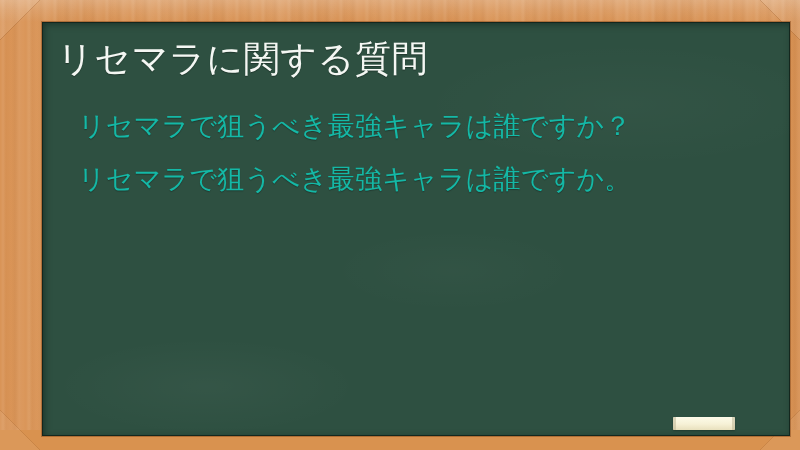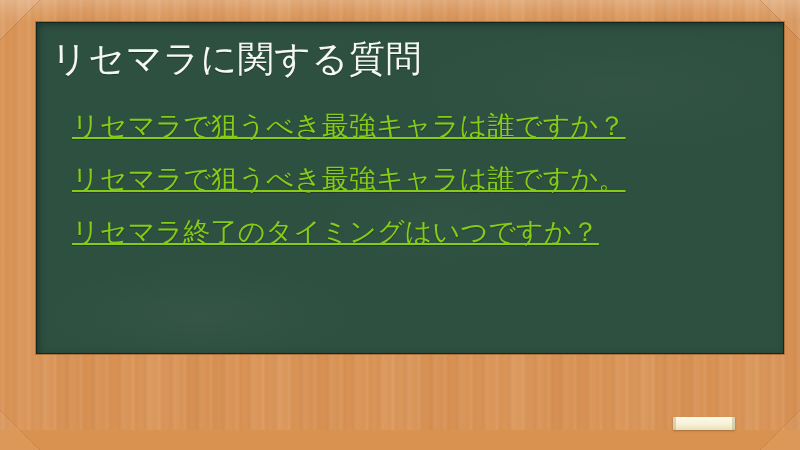--- a/index.html
+++ b/index.html
@@ -77,24 +77,24 @@
   .miter.tr { right: 0; top: 0;
     background: linear-gradient(225deg, rgba(255,255,255,0.10) 0 49.4%, rgba(120,66,24,0.20) 49.6% 50.4%, rgba(255,255,255,0) 50.6% 100%); }
   .miter.bl { left: 0; bottom: 0;
     background: linear-gradient(45deg, rgba(255,255,255,0.06) 0 49.4%, rgba(120,66,24,0.16) 49.6% 50.4%, rgba(255,255,255,0) 50.6% 100%); }
   .miter.br { right: 0; bottom: 0;
     background: linear-gradient(315deg, rgba(255,255,255,0.06) 0 49.4%, rgba(120,66,24,0.16) 49.6% 50.4%, rgba(255,255,255,0) 50.6% 100%); }
 
   
   #board {
     position: absolute;
-    left: 36px;
+    left: 42px;
     top: 22px;
     width: 748px;
-    height: 332px;
+    height: 414px;
     background: #2e5041;
     box-shadow:
       inset 0 0 0 1px rgba(18,36,28,0.9),
       inset 2px 2px 7px rgba(10,26,20,0.55),
       0 0 0 1px rgba(140,80,32,0.55);
     overflow: hidden;
   }
   
   #board::after {
     content: "";
@@ -129,25 +129,24 @@
     left: 36px;
     top: 78px;
     width: 690px;
     list-style: none;
     margin: 0;
     padding: 0;
   }
   #question-list li {
     font-size: 27px;
     line-height: 1.96;
-    color: #84cc16;
+    color: #14b8a6;
     white-space: nowrap;
     letter-spacing: 0.2px;
     text-shadow: 0 1px 1px rgba(0,0,0,0.28);
-    text-decoration: underline;
   }
 
   
   #chalk-stick {
     position: absolute;
     left: 673px;
     top: 417px;
     width: 62px;
     height: 13px;
     background: linear-gradient(180deg, #fdfbe9 0%, #f6f1d6 55%, #e8e0bd 100%);
@@ -179,21 +178,20 @@
   <div class="miter br"></div>
 
   <div id="board">
     <div class="board-inner">
 
       <div id="title">リセマラに関する質問</div>
 
       <ul id="question-list">
         <li>リセマラで狙うべき最強キャラは誰ですか？</li>
         <li>リセマラで狙うべき最強キャラは誰ですか。</li>
-        <li>リセマラ終了のタイミングはいつですか？</li>
       </ul>
 
     </div>
   </div>
 
   <div id="chalk-stick">
     <span class="cap-l"></span>
     <span class="cap-r"></span>
   </div>
 

